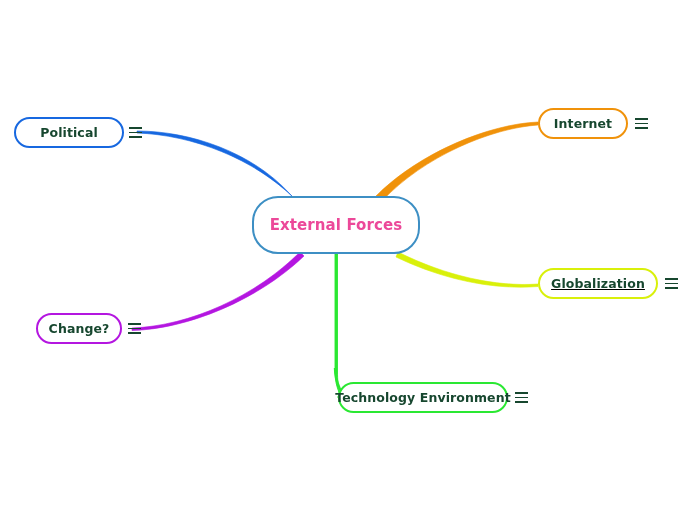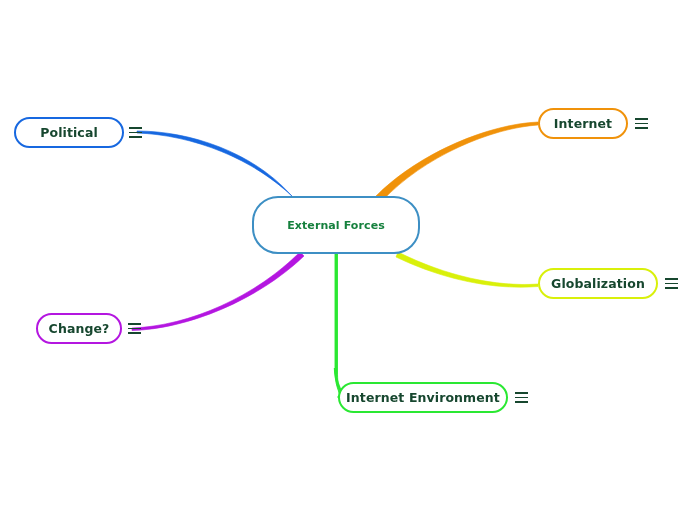--- a/index.html
+++ b/index.html
@@ -44,22 +44,22 @@
   .node-root {
     border-width: 2px;
     border-color: #3d8fc4;
     border-radius: 26px;
     left: 252px;
     top: 196px;
     width: 168px;
     height: 58px;
   }
   .node-root .node-label {
-    color: #15803d;
-    font-size: 11px;
+    color: #ec4899;
+    font-size: 15px;
     line-height: 21px;
     text-align: center;
   }
   
   .node-leaf {
     border-width: 2px;
     border-radius: 16px;
     height: 31px;
     padding: 0 14px;
   }
@@ -78,20 +78,21 @@
     top: 108px;
     width: 90px;
     border-color: #f0920a;
     text-align: right;
   }
   .node-globalization {
     left: 538px;
     top: 268px;
     width: 120px;
     border-color: #d9f00a;
+    text-decoration: underline;
   }
   .node-political {
     left: 338px;
     top: 382px;
     width: 170px;
     border-color: #2ae832;
   }
   .node-others {
     left: 36px;
     top: 313px;
@@ -163,21 +164,21 @@
   <div class="node node-leaf node-globalization">
     <span class="node-label">Globalization</span>
   </div>
   <div class="menu-icon menu-globalization">
     <span></span>
       <span></span>
       <span></span>
   </div>
 
   <div class="node node-leaf node-political">
-    <span class="node-label">Internet Environment</span>
+    <span class="node-label">Technology Environment</span>
   </div>
   <div class="menu-icon menu-political">
     <span></span>
       <span></span>
       <span></span>
   </div>
 
   <div class="node node-leaf node-others">
     <span class="node-label">Change?</span>
   </div>

